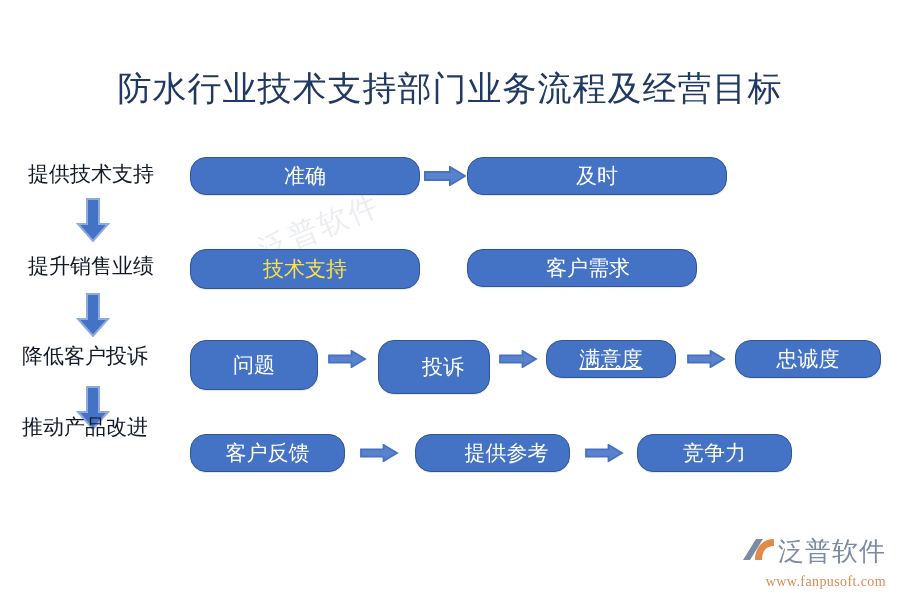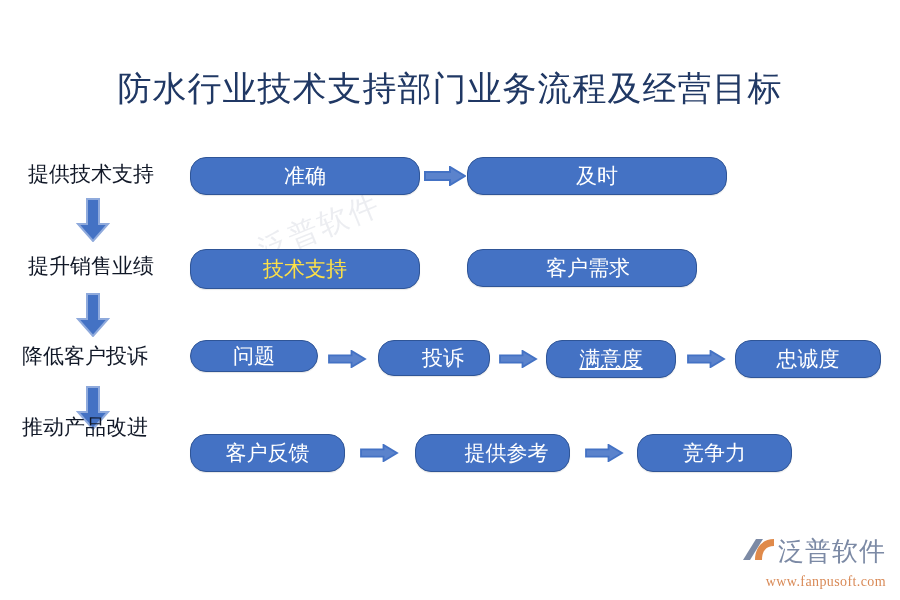--- a/index.html
+++ b/index.html
@@ -158,22 +158,22 @@
       </div>
       <div class="row-label" style="left: 28px; top: 255px;">提升销售业绩</div>
       <div class="node" style="left: 190px; top: 249px; width: 230px; height: 40px; background: rgb(68, 114, 196); border-color: rgb(47, 85, 151); color: #fde047;">技术支持</div>
       <div class="node" style="left: 467px; top: 249px; width: 230px; height: 38px; background: rgb(68, 114, 196); border-color: rgb(47, 85, 151); color: rgb(255, 255, 255); padding-left: 12px;">客户需求</div>
       <div class="arrow-down" style="left: 76px; top: 293px;">
         <svg width="34" height="44" viewBox="0 0 34 44">
           <path d="M11 1 L23 1 L23 26 L32 26 L17 43 L2 26 L11 26 Z" fill="#4472c4" stroke="#8faadc" stroke-width="2" stroke-linejoin="miter"></path>
         </svg>
       </div>
       <div class="row-label" style="left: 22px; top: 345px;">降低客户投诉</div>
-      <div class="node" style="left: 190px; top: 340px; width: 128px; height: 32px; background: rgb(68, 114, 196); border-color: rgb(47, 85, 151); color: rgb(255, 255, 255);">问题</div>
-      <div class="node" style="left: 378px; top: 340px; width: 112px; height: 36px; background: rgb(68, 114, 196); border-color: rgb(47, 85, 151); color: rgb(255, 255, 255); padding-left: 18px;">投诉</div>
+      <div class="node" style="left: 190px; top: 340px; width: 128px; height: 50px; background: rgb(68, 114, 196); border-color: rgb(47, 85, 151); color: rgb(255, 255, 255);">问题</div>
+      <div class="node" style="left: 378px; top: 340px; width: 112px; height: 54px; background: rgb(68, 114, 196); border-color: rgb(47, 85, 151); color: rgb(255, 255, 255); padding-left: 18px;">投诉</div>
       <div class="node" style="left: 546px; top: 340px; width: 130px; height: 38px; background: rgb(68, 114, 196); border-color: rgb(47, 85, 151); color: rgb(255, 255, 255); text-decoration: underline;">满意度</div>
       <div class="node" style="left: 735px; top: 340px; width: 146px; height: 38px; background: rgb(68, 114, 196); border-color: rgb(47, 85, 151); color: rgb(255, 255, 255);">忠诚度</div>
       <div class="arrow-right" style="left: 326px; top: 350px;">
         <svg width="42" height="18" viewBox="0 0 42 20">
           <path d="M1 6 L26 6 L26 1 L41 10 L26 19 L26 14 L1 14 Z" fill="#5b83cc" stroke="#4472c4" stroke-width="2" stroke-linejoin="miter"></path>
         </svg>
       </div>
       <div class="arrow-right" style="left: 498px; top: 350px;">
         <svg width="40" height="18" viewBox="0 0 42 20">
           <path d="M1 6 L26 6 L26 1 L41 10 L26 19 L26 14 L1 14 Z" fill="#5b83cc" stroke="#4472c4" stroke-width="2" stroke-linejoin="miter"></path>

